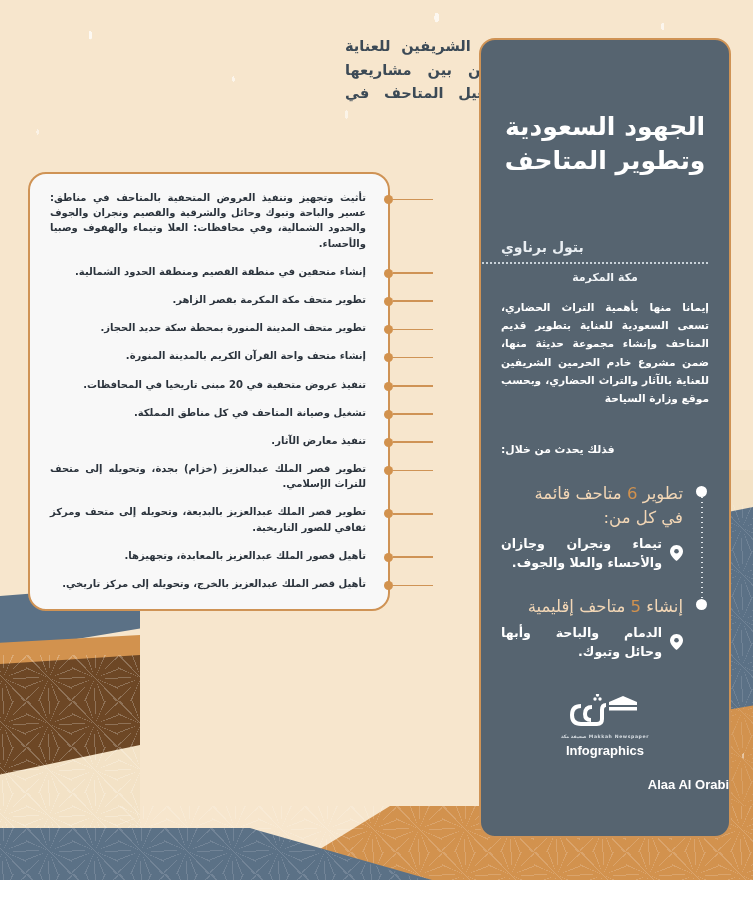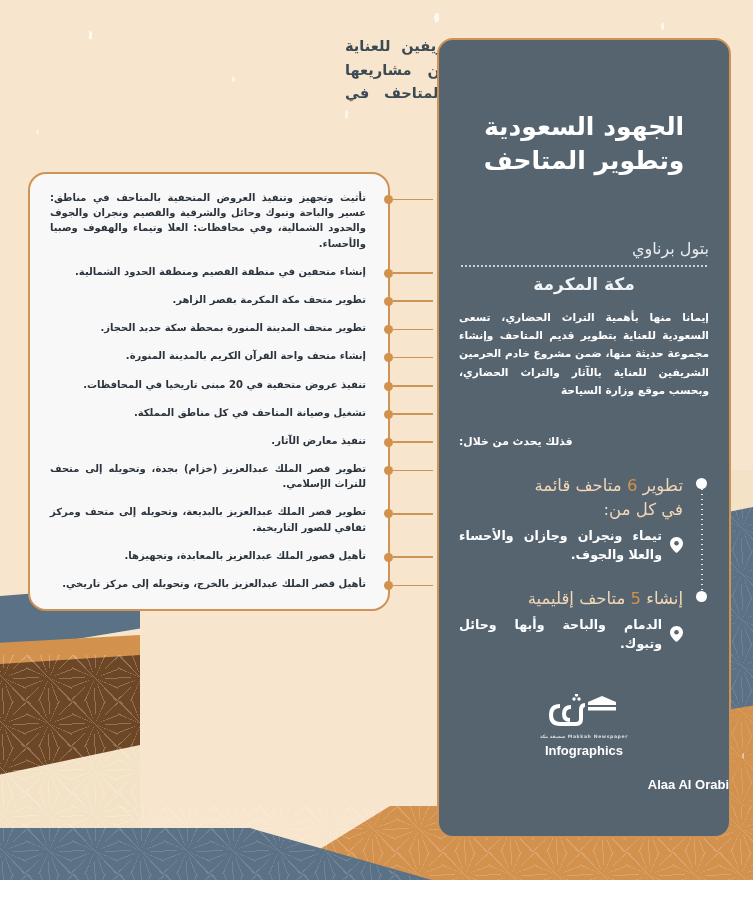--- a/index.html
+++ b/index.html
@@ -151,44 +151,44 @@
     box-shadow:0 0 0 0 transparent;
   }
   .node::after{
     content:"";position:absolute;
     right:-40px;top:3.5px;
     width:40px;height:1.6px;background:#cf9355;
   }
 
   
   .panel{
-    position:absolute;right:22px;top:38px;width:294px;height:800px;
+    position:absolute;right:22px;top:38px;width:252px;height:800px;
     background:#566470;
     border:2px solid #cf9355;
     border-radius:16px;
     box-sizing:border-box;
     padding:0 20px;
     overflow:hidden;
   }
   .panel-title{
     margin-top:70px;
     font-size:25px;line-height:1.34;font-weight:800;color:#ffffff;
     text-align:center;letter-spacing:.3px;
   }
   .byline{
     margin-top:62px;
-    font-size:16px;color:#e9eef2;text-align:right;font-weight:400;
+    font-size:14px;color:#e9eef2;text-align:left;font-weight:700;
   }
   .dot-divider{
     margin:7px auto 7px;width:248px;height:2px;
     background-image:radial-gradient(circle, #c9d2d9 0 0.9px, transparent 1px);
     background-size:4px 2px;background-repeat:repeat-x;
   }
   .city{
-    font-size:17px;color:#f2f5f7;text-align:center;font-weight:600;
+    font-size:11px;color:#f2f5f7;text-align:center;font-weight:600;
     margin-bottom:14px;
   }
   .lede{
     font-size:10.6px;line-height:1.72;color:#ffffff;font-weight:700;
     text-align:justify;text-align-last:right;
     letter-spacing:.15px;
   }
   .through{
     margin-top:36px;
     font-size:10.8px;color:#ffffff;font-weight:700;text-align:left;

